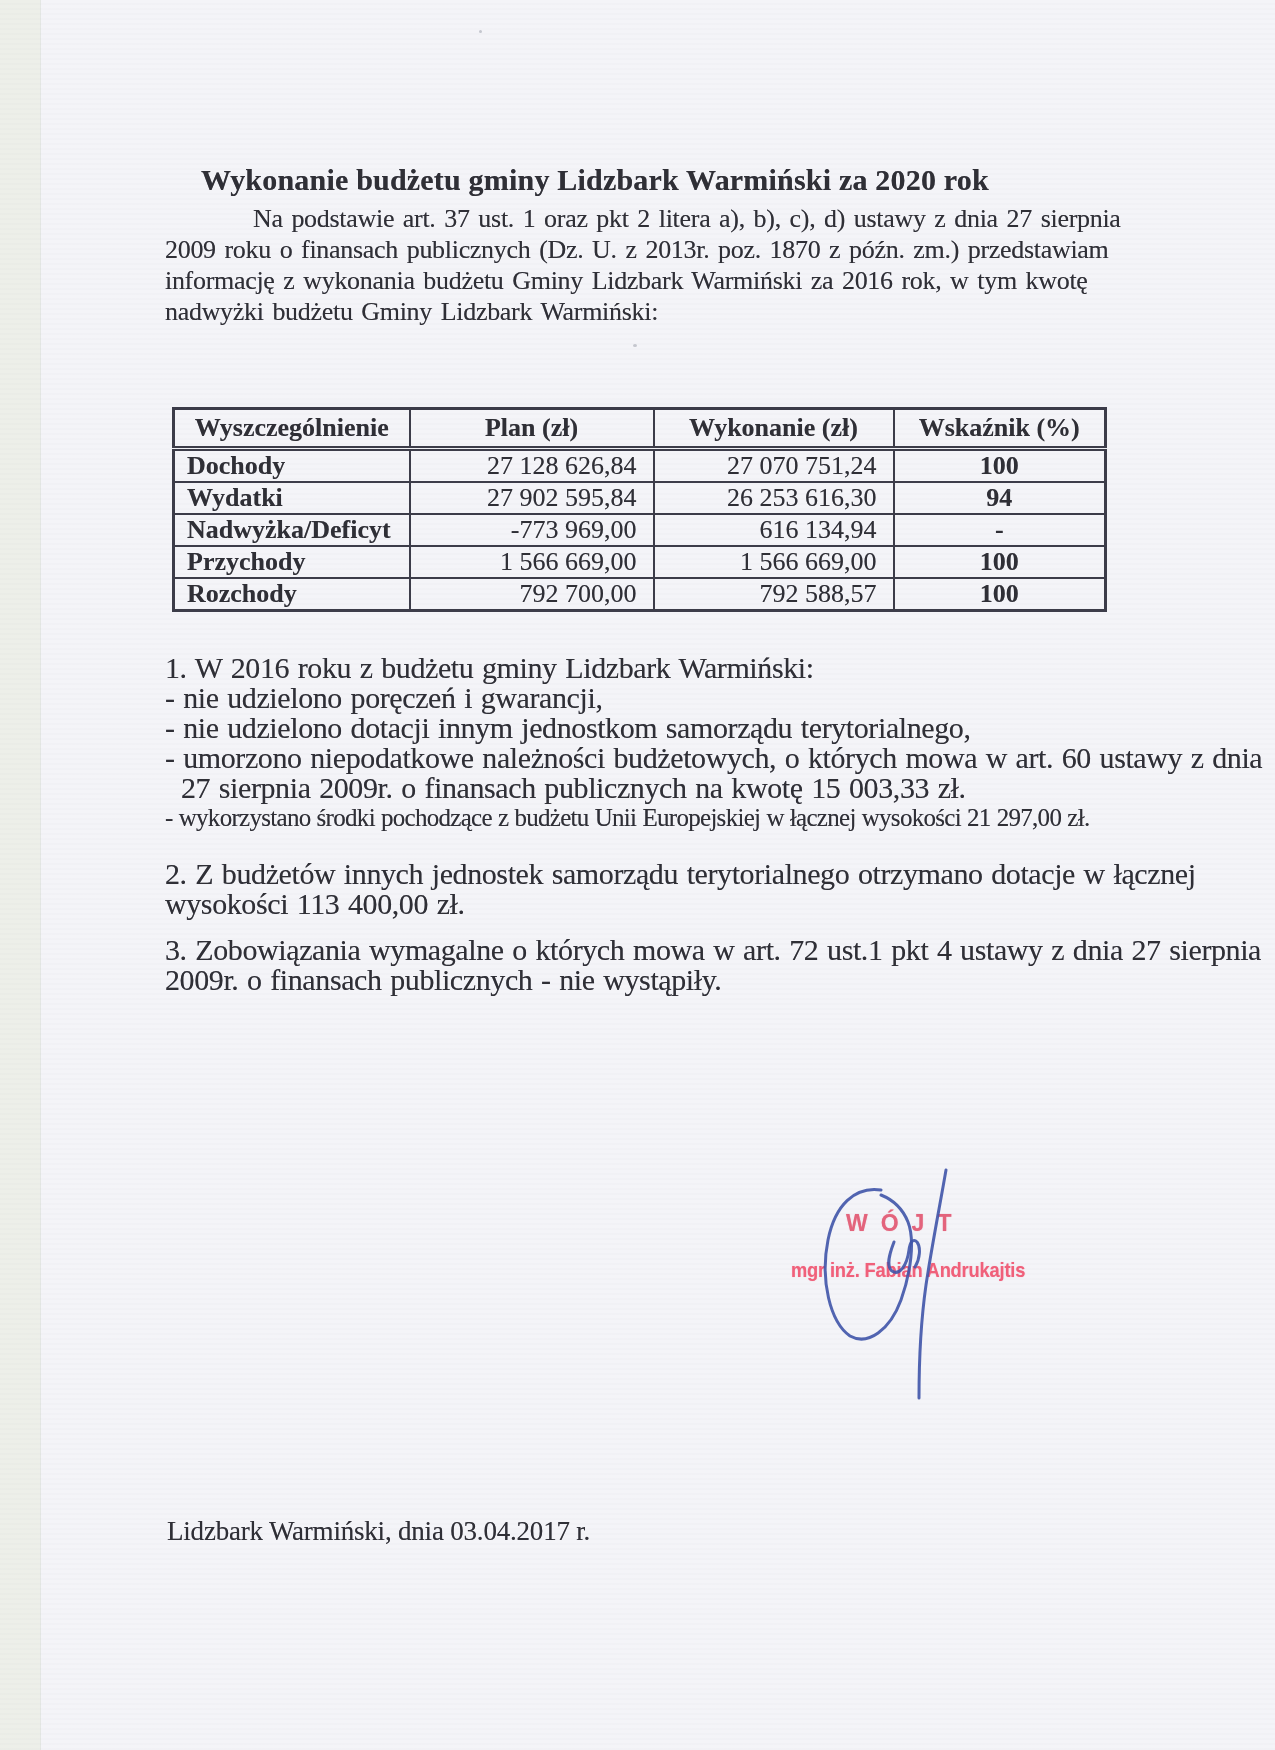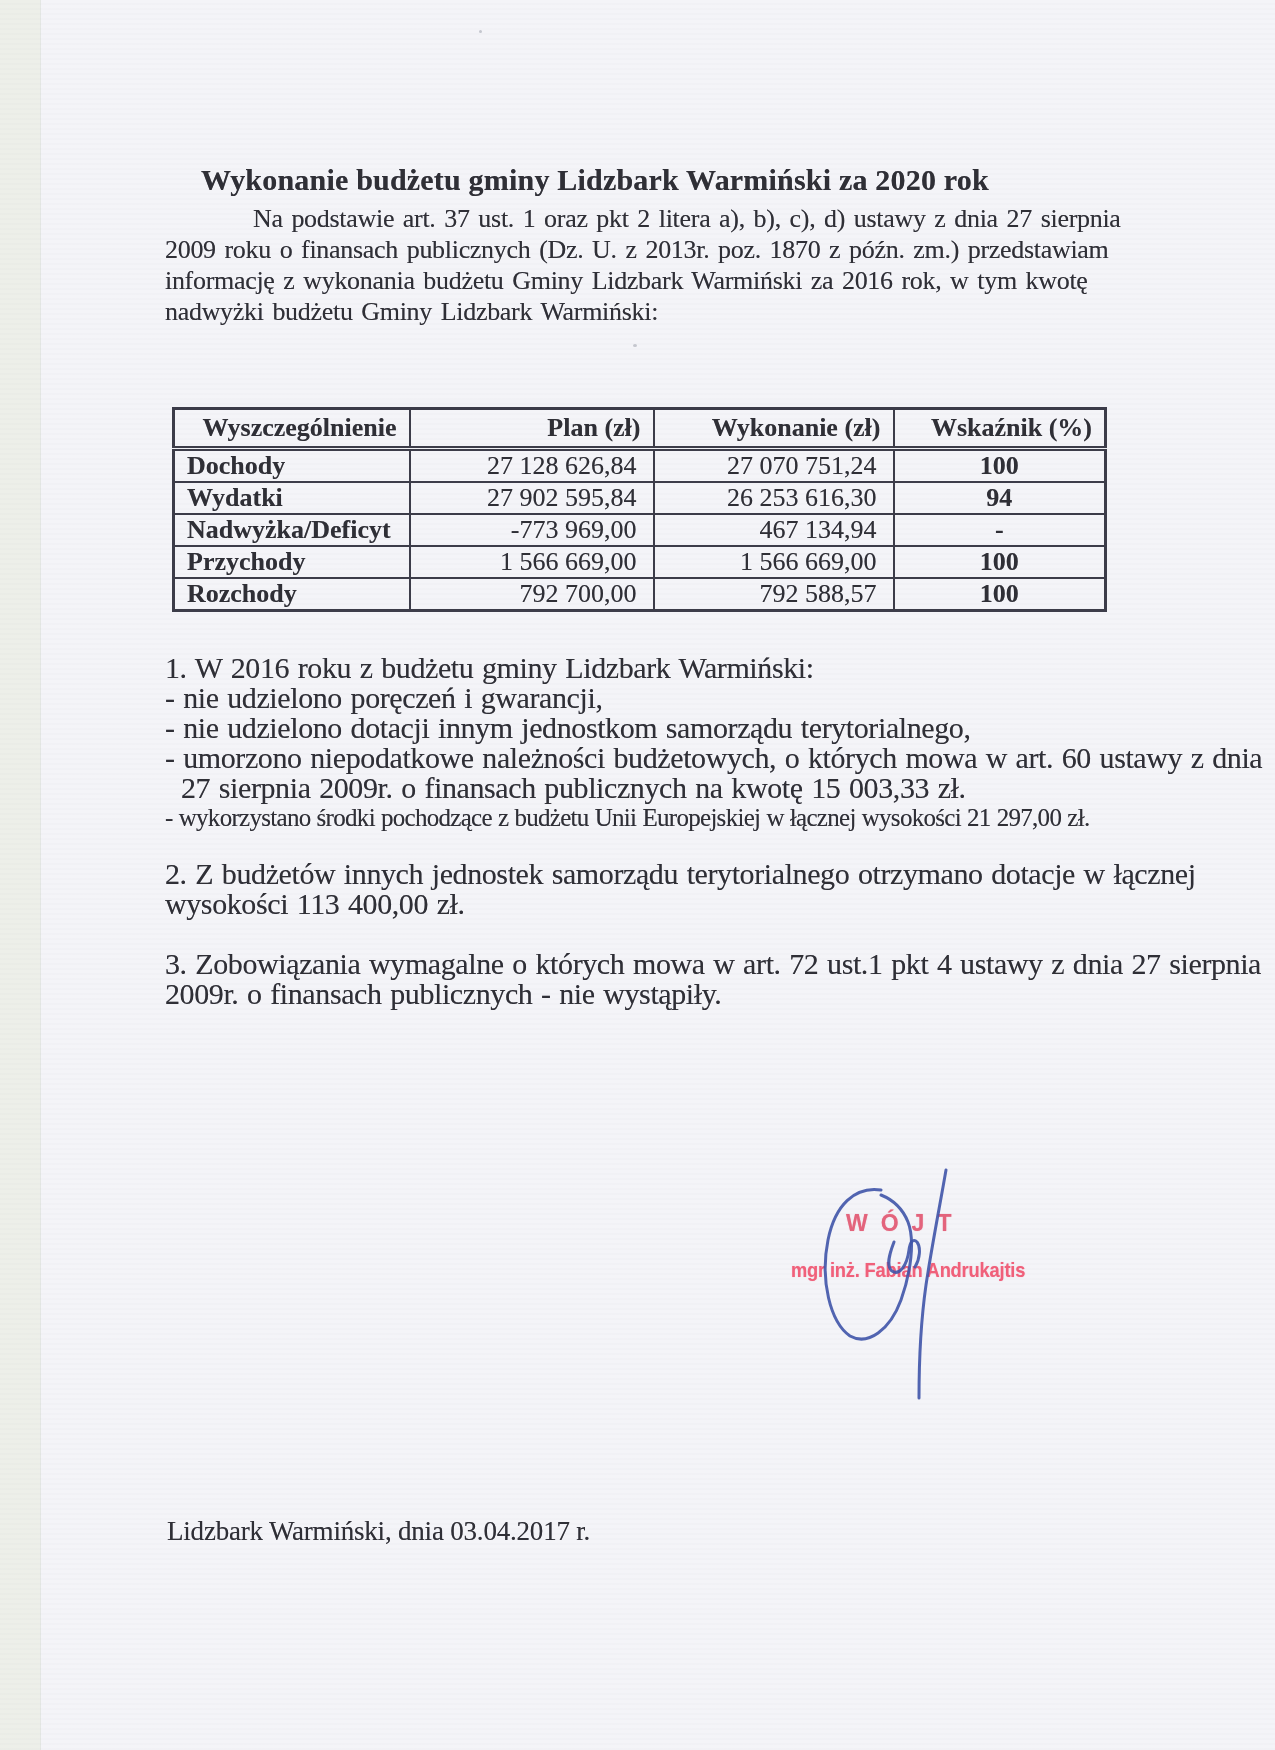--- a/index.html
+++ b/index.html
@@ -42,21 +42,21 @@
   table.budget col.c1{width:236px;}
   table.budget col.c2{width:244px;}
   table.budget col.c3{width:240px;}
   table.budget col.c4{width:212px;}
   table.budget th,table.budget td{
     border:2px solid var(--line,#3c3c49);
     padding:0 12px;overflow:hidden;white-space:nowrap;
     text-shadow:0 0 0.5px rgba(40,40,55,0.4);
   }
   table.budget th{
-    height:36px;text-align:right;font-weight:bold;
+    height:36px;text-align:center;font-weight:bold;
     border-top:3px solid var(--line,#3c3c49);
     border-bottom:5px double var(--line,#3c3c49);
     font-family:Liberation Serif, serif;
   }
   table.budget td{height:30px;}
   table.budget td.lbl{font-weight:bold;}
   table.budget td.num{text-align:right;padding-right:16px;}
   table.budget td.pct{text-align:center;font-weight:bold;}
   table.budget tr td:first-child,table.budget tr th:first-child{border-left:3px solid var(--line,#3c3c49);}
   table.budget tr td:last-child,table.budget tr th:last-child{border-right:3px solid var(--line,#3c3c49);}
@@ -64,21 +64,21 @@
 
   .bodytext{position:absolute;left:165px;top:653px;width:1010px;}
   .bodytext .bline{
     font-size:30px;line-height:30px;white-space:nowrap;
     letter-spacing:-0.4px;word-spacing:1.5px;
     text-shadow:0 0 0.5px rgba(40,40,55,0.45);
   }
   .bodytext .bline.cont{padding-left:16px;}
   .bodytext .bline.condensed{font-size:25px;letter-spacing:-0.7px;word-spacing:0.5px;}
   .bodytext .bline.gap-sm{margin-top:26px;}
-  .bodytext .bline.gap-md{margin-top:30px;}
+  .bodytext .bline.gap-md{margin-top:16px;}
 
   .stamp-title{
     position:absolute;left:846px;top:1210px;
     font-family:"Liberation Sans","DejaVu Sans",sans-serif;
     font-weight:bold;font-size:23px;letter-spacing:13px;
     color:var(--stamp_pink,#e25872);
     text-shadow:0 0 1px rgba(230,90,120,0.55);
     opacity:0.92;
   }
   .stamp-name{
@@ -142,21 +142,21 @@
     </tr>
     <tr>
       <td class="lbl">Wydatki</td>
       <td class="num">27 902 595,84</td>
       <td class="num">26 253 616,30</td>
       <td class="pct">94</td>
     </tr>
     <tr>
       <td class="lbl">Nadwyżka/Deficyt</td>
       <td class="num">-773 969,00</td>
-      <td class="num">467 134,94</td>
+      <td class="num">616 134,94</td>
       <td class="pct">-</td>
     </tr>
     <tr>
       <td class="lbl">Przychody</td>
       <td class="num">1 566 669,00</td>
       <td class="num">1 566 669,00</td>
       <td class="pct">100</td>
     </tr>
     <tr>
       <td class="lbl">Rozchody</td>

